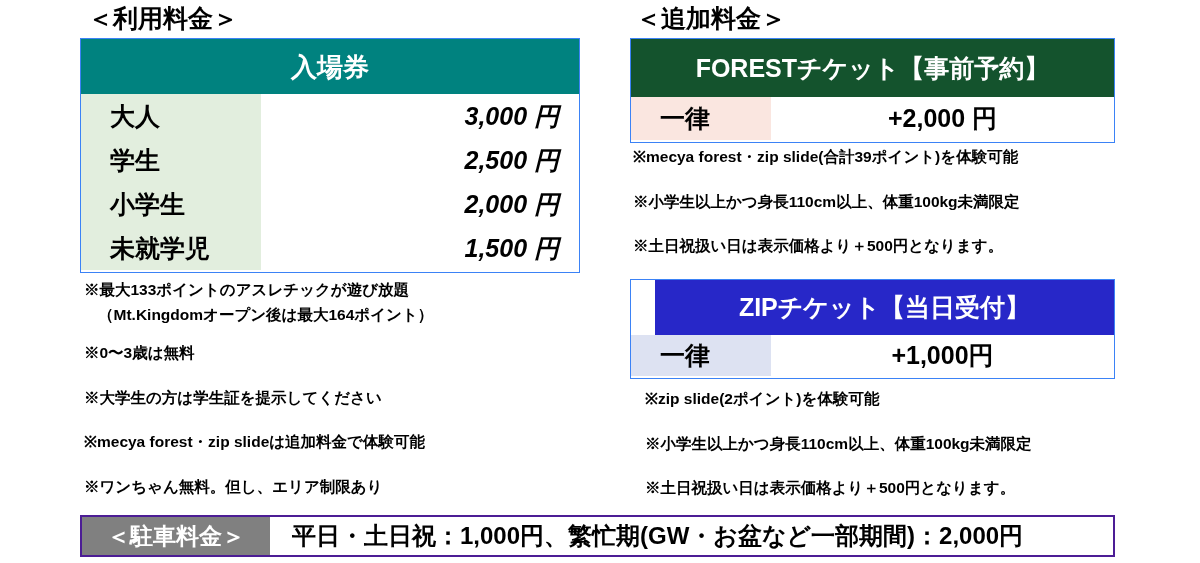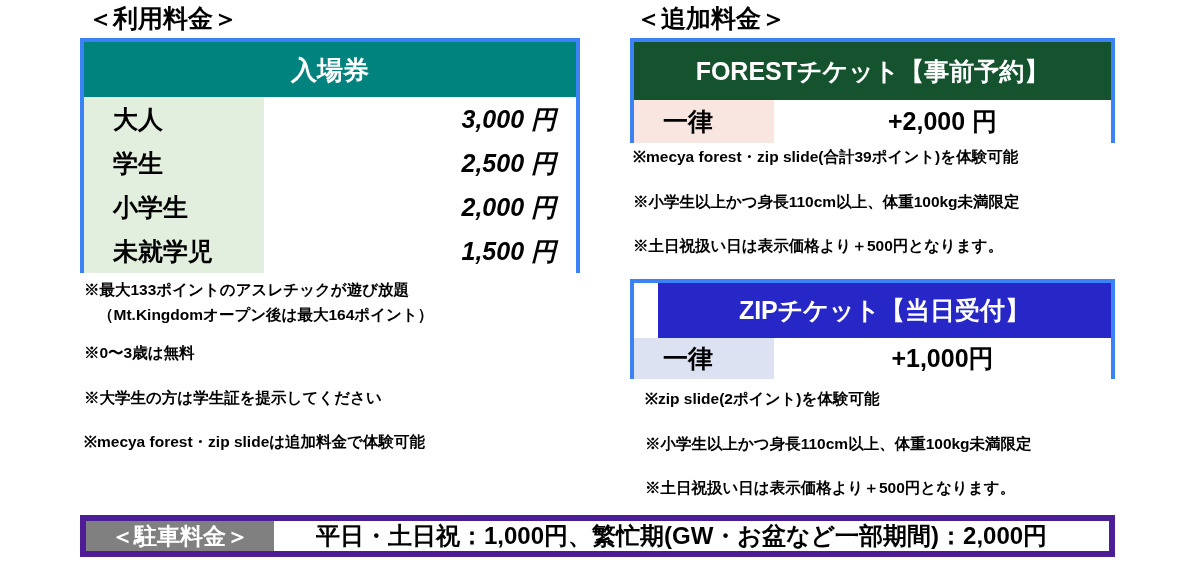--- a/index.html
+++ b/index.html
@@ -26,21 +26,21 @@
     position: absolute;
     font-size: 25px;
     font-weight: bold;
     letter-spacing: 0px;
     white-space: nowrap;
   }
 
   
   .price-table {
     position: absolute;
-    border: 4px solid #3b82f6;
+    border: 1px solid #3b82f6;
     box-sizing: border-box;
     background: #ffffff;
   }
   .table-title {
     font-size: 26px;
     font-weight: bold;
     color: #ffffff;
     text-align: center;
     line-height: 1.0;
     display: flex;
@@ -112,26 +112,25 @@
   #zip-notes { left: 633px; top: 390px; width: 480px; margin-left: 12px; }
   #zip-notes .note { margin-bottom: 26px; }
 
   
   #parking-bar {
     position: absolute;
     left: 80px;
     top: 515px;
     width: 1035px;
     height: 42px;
-    border: 6px solid #4c1d95;
+    border: 2px solid #4c1d95;
     box-sizing: border-box;
     display: flex;
     align-items: stretch;
     background: #ffffff;
-    gap: 20px;
   }
   #parking-bar .pk-label {
     width: 188px;
     background: #808080;
     color: #ffffff;
     font-size: 23px;
     font-weight: bold;
     display: flex;
     align-items: center;
     justify-content: center;
@@ -176,20 +175,21 @@
       </div>
     </div>
   </div>
 
   <div class="notes" id="entrance-notes">
     <div class="note" style="margin-bottom:6px;">※最大133ポイントのアスレチックが遊び放題</div>
     <div class="note" style="margin-bottom:20px; padding-left:14px;">（Mt.Kingdomオープン後は最大164ポイント）</div>
     <div class="note" style="margin-bottom:26px;">※0〜3歳は無料</div>
     <div class="note" style="margin-bottom:26px;">※大学生の方は学生証を提示してください</div>
     <div class="note" style="margin-bottom:26px;">※mecya forest・zip slideは追加料金で体験可能</div>
+    <div class="note" style="margin-bottom:0px;">※ワンちゃん無料。但し、エリア制限あり</div>
   </div>
 
   <div class="section-heading" style="left:636px; top:2px;">＜追加料金＞</div>
 
   <div class="price-table" id="forest-table">
     <div class="table-title">FORESTチケット【事前予約】</div>
     <div class="rows">
       <div class="row">
         <div class="label">一律</div>
         <div class="value">+2,000 円</div>

